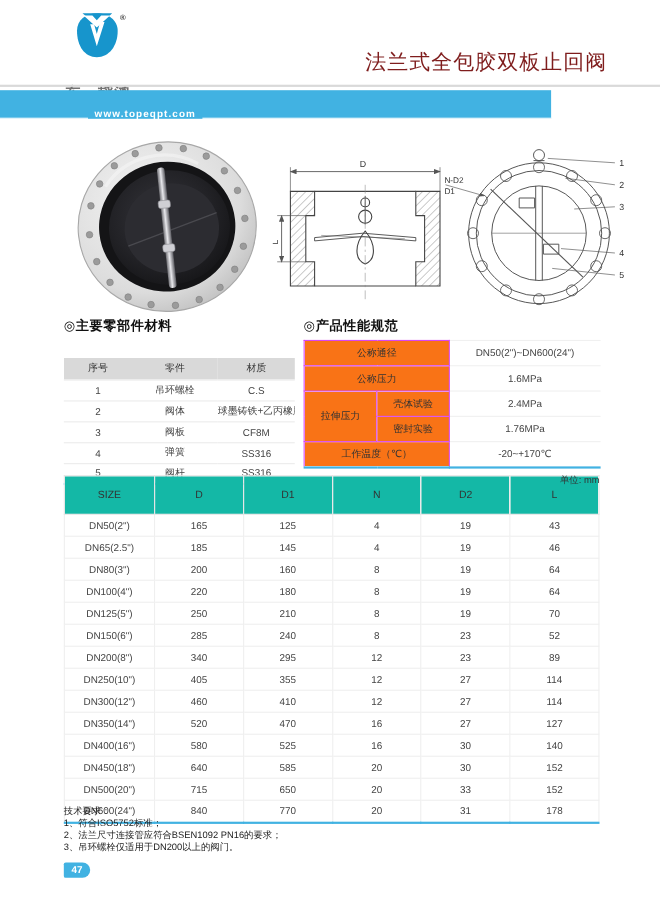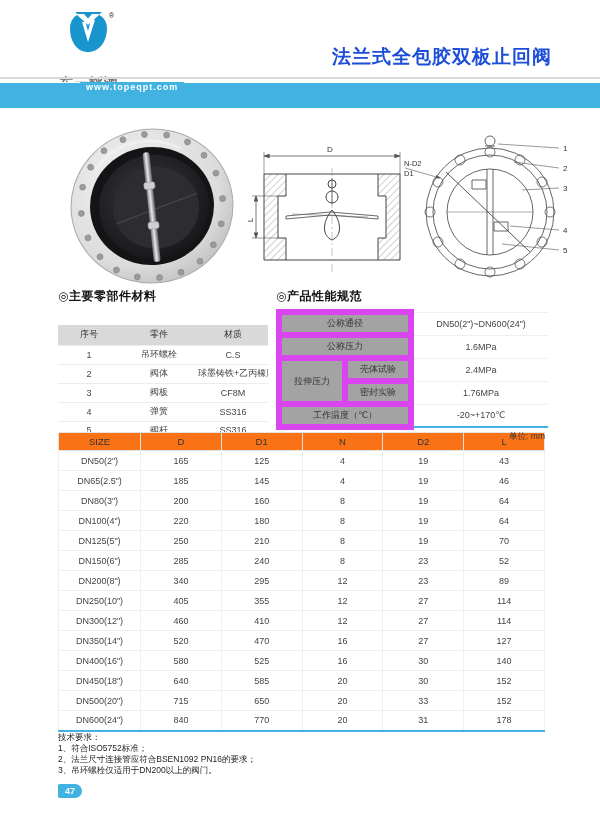--- a/index.html
+++ b/index.html
@@ -4,23 +4,23 @@
 <style>
   * { margin:0; padding:0; box-sizing:border-box; }
   html,body { width:600px; height:819px; }
   body {
     position:relative; background:#ffffff; overflow:hidden;
     font-family:"Liberation Sans","DejaVu Sans",sans-serif; color:#333;
   }
   
   .logo-block { position:absolute; left:54px; top:10px; width:70px; text-align:center; }
   .brand-name { font-size:14px; font-weight:bold; color:#737373; letter-spacing:1px; margin-top:13px; white-space:nowrap; }
-  .doc-title { position:absolute; top:44px; right:48px; font-size:19px; font-weight:bold; color:#1d4ed8; letter-spacing:1px; white-space:nowrap; }
+  .doc-title { position:absolute; top:44px; right:48px; font-size:19px; font-weight:normal; color:#7f1d1d; letter-spacing:1px; white-space:nowrap; }
   .gray-rule { position:absolute; top:77px; left:0; width:600px; height:2px; background:#d9d9d9; }
-  .site-bar { position:absolute; top:82px; left:0; width:600px; height:26px; background:#41b2e2; display:flex; align-items:flex-start; }
+  .site-bar { position:absolute; top:82px; left:0; width:501px; height:26px; background:#41b2e2; display:flex; align-items:flex-end; }
   .site-bar .wline { height:1px; background:#ffffff; }
   .site-bar .wline.left { width:80px; }
   .site-bar .wline.right { flex:1; }
   .site-text { color:#ffffff; font-size:9px; font-weight:bold; letter-spacing:1px; padding:0 6px; white-space:nowrap; }
   
   .img-row { position:absolute; top:118px; left:0; width:600px; height:172px; }
   .photo   { position:absolute; left:66px;  top:6px; }
   .section-drawing { position:absolute; left:248px; top:22px; }
   .front-drawing   { position:absolute; left:402px; top:10px; }
   
@@ -29,27 +29,27 @@
   th,td { text-align:center; overflow:hidden; white-space:nowrap; }
   
   .materials { position:absolute; left:58px; top:288px; width:210px; }
   .materials table { width:210px; margin-top:20px; border-bottom:2px solid #41b2e2; }
   .materials th { background:#d9d9d9; height:20px; font-size:9px; font-weight:normal; color:#333; }
   .materials td { height:19px; font-size:9px; color:#444; border-top:1px solid #ececec; }
   
   .performance { position:absolute; left:276px; top:288px; width:269px; }
   .performance table { width:269px; margin-top:4px; border-bottom:2px solid #41b2e2; }
   .performance td { height:23px; font-size:9px; color:#444; }
-  .performance td.lbl { background:#a3a3a3; border:6px solid #d946ef; color:#333; }
+  .performance td.lbl { background:#f97316; border:1px solid #d946ef; color:#333; }
   .performance td.val { background:#ffffff; border-top:1px solid #f0f0f0; }
   
   .dimensions { position:absolute; left:58px; top:428px; width:487px; }
   .unit-note { position:absolute; right:0; top:3px; font-size:8.5px; color:#333; }
   .dimensions table { width:487px; margin-top:4px; border:1px solid #ececec; border-bottom:2px solid #41b2e2; }
-  .dimensions th { background:#f97316; height:18px; font-size:9.5px; font-weight:normal; color:#333; border:1px solid #e4e4e4; }
+  .dimensions th { background:#14b8a6; height:35px; font-size:9.5px; font-weight:normal; color:#333; border:1px solid #e4e4e4; }
   .dimensions td { height:20px; font-size:9px; color:#444; border:1px solid #efefef; }
   
   .notes { position:absolute; left:58px; top:732px; font-size:8.5px; color:#222; line-height:11px; }
   
   .page-badge { position:absolute; left:58px; top:784px; width:24px; height:14px; background:#41b2e2;
     border-radius:2px 8px 8px 2px; color:#fff; font-size:9px; font-weight:bold;
     display:flex; align-items:center; justify-content:center; }
   
   .draw line, .draw path, .draw circle, .draw rect, .draw ellipse, .draw polygon { vector-effect:non-scaling-stroke; }
   .draw text { font-family:"Liberation Sans","DejaVu Sans",sans-serif; }

